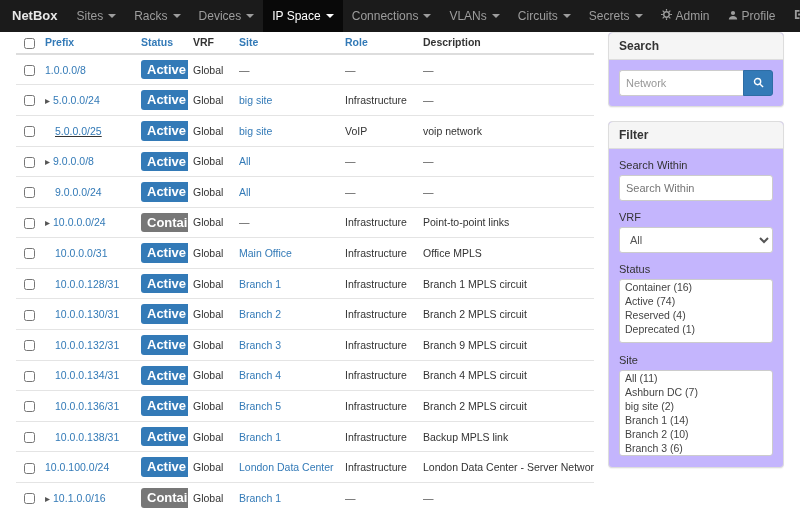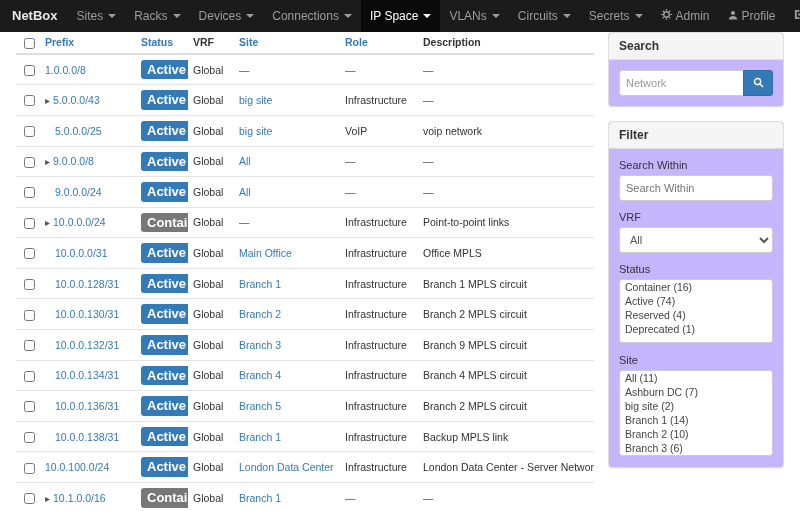--- a/index.html
+++ b/index.html
@@ -87,26 +87,26 @@
         <span class="caret"></span>
       </div>
       <div class="nav-item">
         <span>Racks</span>
         <span class="caret"></span>
       </div>
       <div class="nav-item">
         <span>Devices</span>
         <span class="caret"></span>
       </div>
-      <div class="nav-item">
-        <span>Connections</span>
-        <span class="caret"></span>
-      </div>
       <div class="nav-item active">
         <span>IP Space</span>
+        <span class="caret"></span>
+      </div>
+      <div class="nav-item">
+        <span>Connections</span>
         <span class="caret"></span>
       </div>
       <div class="nav-item">
         <span>VLANs</span>
         <span class="caret"></span>
       </div>
       <div class="nav-item">
         <span>Circuits</span>
         <span class="caret"></span>
       </div>
@@ -168,30 +168,30 @@
               <td><input type="checkbox" style=""></td>
               <td style="padding-left: 5px;"><a href="#" class="link">1.0.0.0/8</a></td>
               <td><span class="badge-status" style="background: rgb(51, 122, 183);">Active</span></td>
               <td>Global</td>
               <td><span class="dash">—</span></td>
               <td><span class="dash">—</span></td>
               <td><span class="dash">—</span></td>
             </tr>
             <tr>
               <td><input type="checkbox" style=""></td>
-              <td style="padding-left: 5px;"><span class="caret-right">▸</span><a href="#" class="link">5.0.0.0/43</a></td>
+              <td style="padding-left: 5px;"><span class="caret-right">▸</span><a href="#" class="link">5.0.0.0/24</a></td>
               <td><span class="badge-status" style="background: rgb(51, 122, 183);">Active</span></td>
               <td>Global</td>
               <td><a href="#" class="link">big site</a></td>
               <td>Infrastructure</td>
               <td><span class="dash">—</span></td>
             </tr>
             <tr>
               <td><input type="checkbox" style=""></td>
-              <td style="padding-left: 15px;"><a href="#" class="link">5.0.0.0/25</a></td>
+              <td style="padding-left: 15px; text-decoration: underline;"><a href="#" class="link">5.0.0.0/25</a></td>
               <td><span class="badge-status" style="background: rgb(51, 122, 183);">Active</span></td>
               <td>Global</td>
               <td><a href="#" class="link">big site</a></td>
               <td>VoIP</td>
               <td>voip network</td>
             </tr>
             <tr>
               <td><input type="checkbox" style=""></td>
               <td style="padding-left: 5px;"><span class="caret-right">▸</span><a href="#" class="link">9.0.0.0/8</a></td>
               <td><span class="badge-status" style="background: rgb(51, 122, 183);">Active</span></td>

